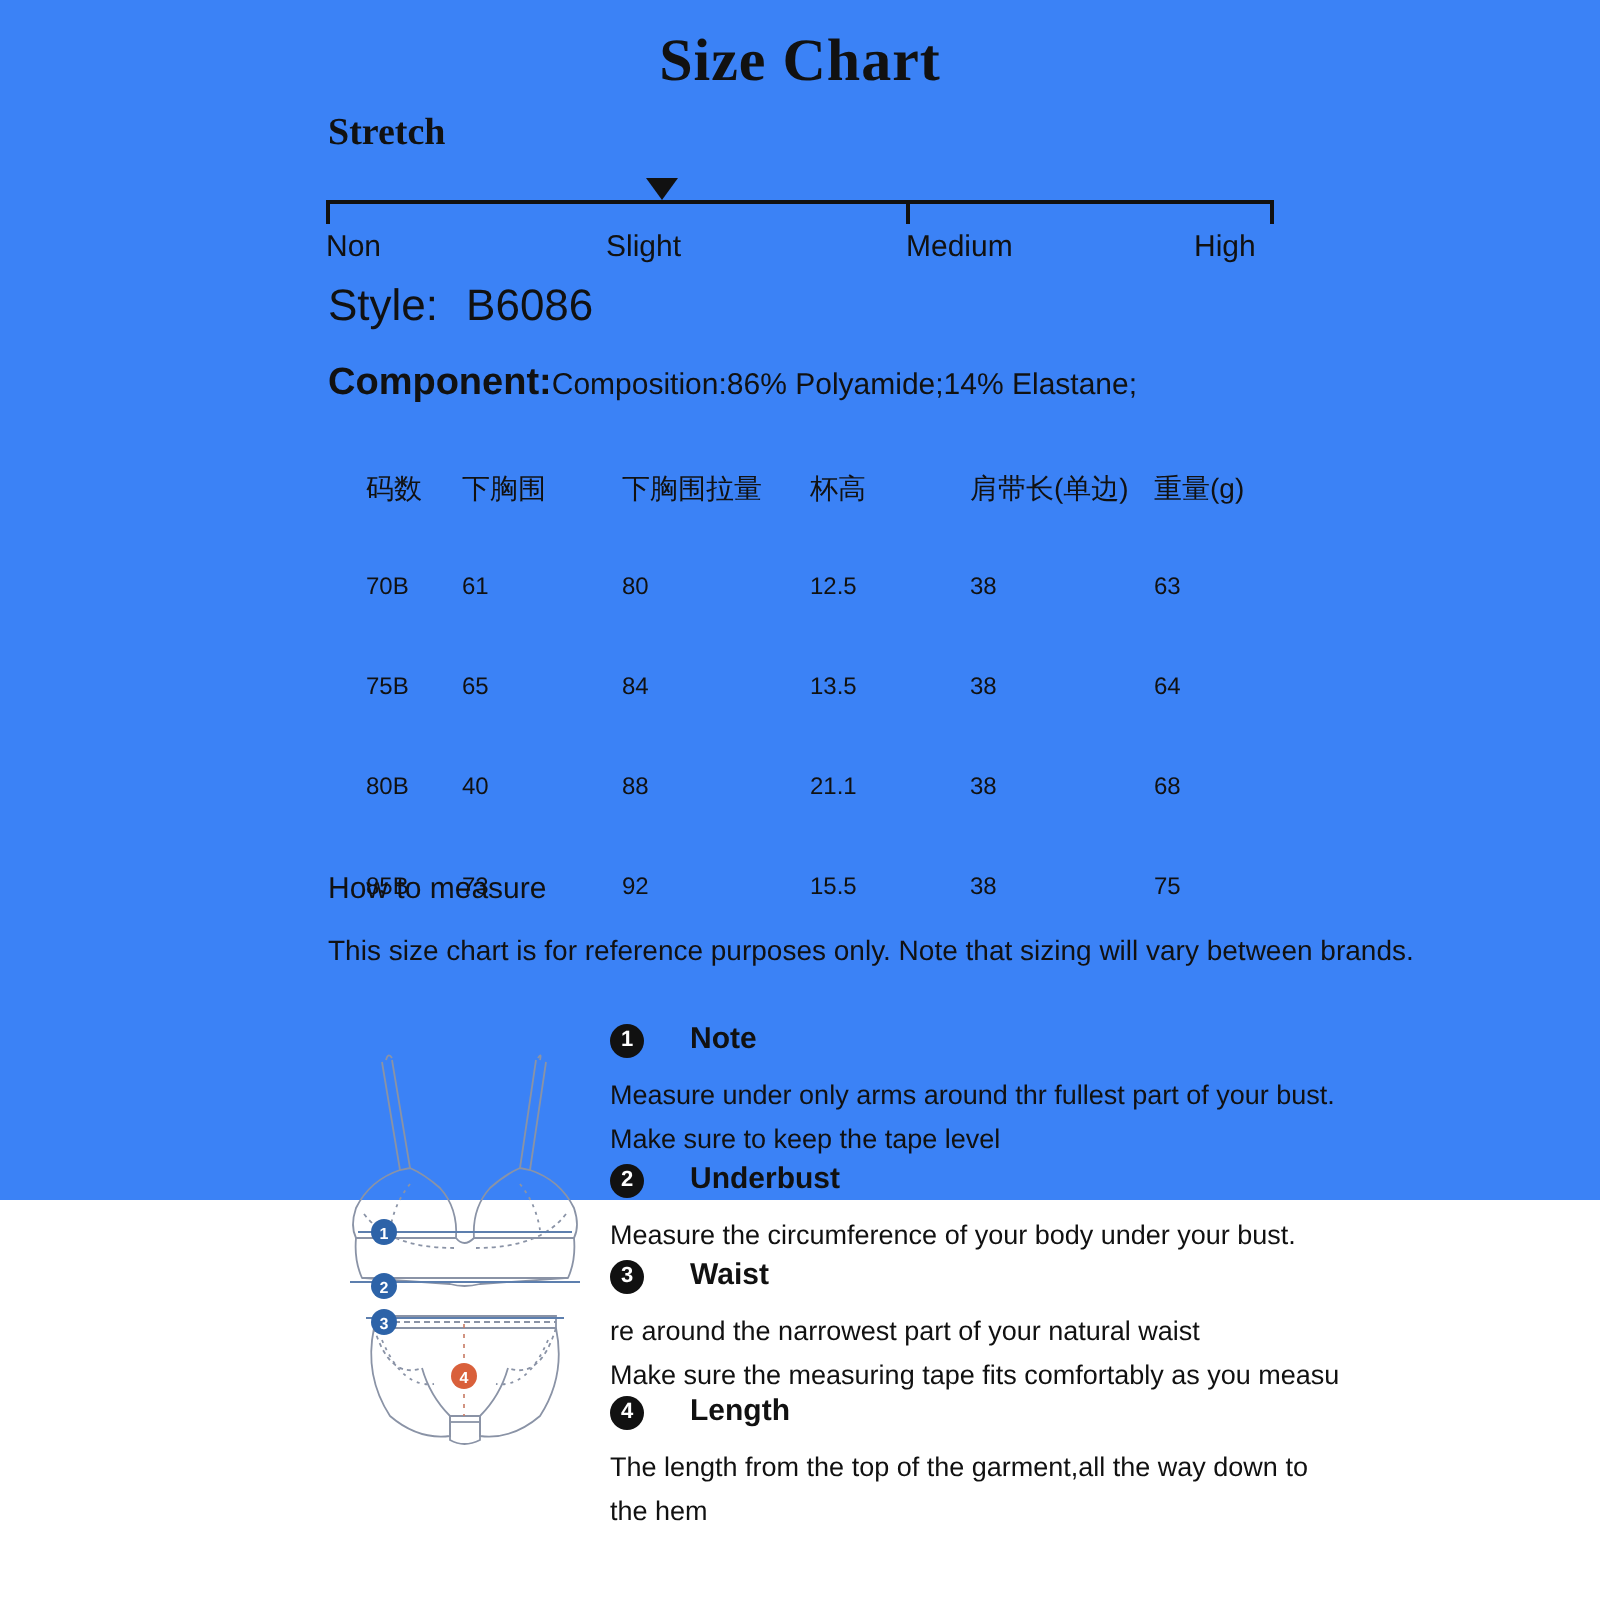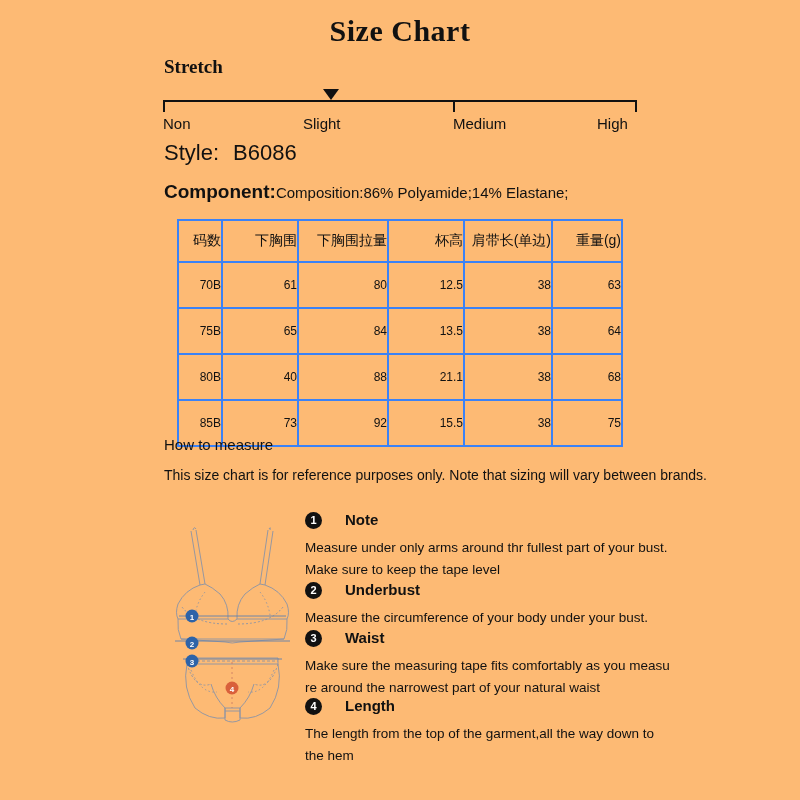--- a/index.html
+++ b/index.html
@@ -12,22 +12,22 @@
     height: 800px;
     position: relative;
     font-family: "Liberation Sans", sans-serif;
     color: #1a1a1a;
     overflow: hidden;
   }
   .page {
     position: absolute;
     left: 0; top: 0;
     width: 800px;
-    height: 800px;
-    background: #fdba74;
+    height: 600px;
+    background: #3b82f6;
   }
 
   
   .title {
     position: absolute;
     left: 0; top: 14px;
     width: 800px;
     text-align: center;
     font-family: "Liberation Serif", serif;
     font-size: 30px;
@@ -117,22 +117,22 @@
 
   
   .size-table {
     position: absolute;
     left: 177px; top: 219px;
     width: 432px;
     border-collapse: collapse;
     table-layout: fixed;
   }
   .size-table td, .size-table th {
-    border: 2px solid #3b82f6;
-    text-align: right;
+    border: 6px solid #3b82f6;
+    text-align: left;
     vertical-align: middle;
     font-weight: 400;
     color: #111;
     padding: 0;
   }
   .size-table thead th {
     height: 40px;
     font-size: 14px;
   }
   .size-table tbody td {
@@ -391,22 +391,22 @@
         <span class="ln">Measure the circumference of your body under your bust.</span>
       </div>
     </div>
 
     <div class="instr instr-3">
       <div class="instr-head">
         <span class="badge">3</span>
         <span class="instr-name">Waist</span>
       </div>
       <div class="instr-body">
+        <span class="ln">re around the narrowest part of your natural waist</span>
         <span class="ln">Make sure the measuring tape fits comfortably as you measu</span>
-        <span class="ln">re around the narrowest part of your natural waist</span>
       </div>
     </div>
 
     <div class="instr instr-4">
       <div class="instr-head">
         <span class="badge">4</span>
         <span class="instr-name">Length</span>
       </div>
       <div class="instr-body">
         <span class="ln">The length from the top of the garment,all the way down to</span>

